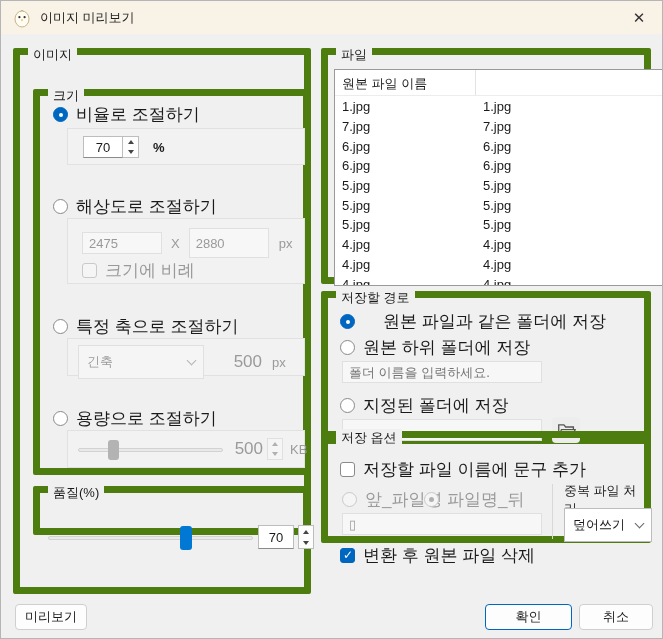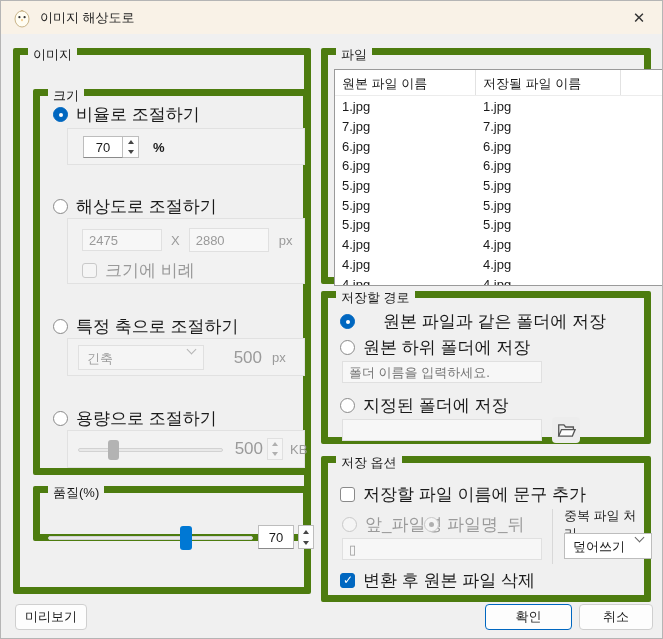--- a/index.html
+++ b/index.html
@@ -49,21 +49,21 @@
                  display:flex; flex-direction:column; }
   .spin-arrows.gap { border-left:1px solid #bdbdbd; margin-left:4px; }
   .spin-arrows div { flex:1; display:flex; align-items:center; justify-content:center; }
   .tri-up { width:0; height:0; border-left:3px solid transparent; border-right:3px solid transparent;
             border-bottom:4px solid #444; }
   .tri-dn { width:0; height:0; border-left:3px solid transparent; border-right:3px solid transparent;
             border-top:4px solid #444; }
   .dis .tri-up { border-bottom-color:#b0b0b0; } .dis .tri-dn { border-top-color:#b0b0b0; }
   .spin-arrows.dis { border-color:#e0e0e0; background:#f5f5f5; }
 
-  .dropdown { display:flex; justify-content:space-between; padding:4px 8px;
+  .dropdown { display:flex; align-items:center; justify-content:space-between; padding:16px 8px;
               border:1px solid #bdbdbd; background:#fff; font-size:13px; }
   .dropdown.dis { border-color:#e0e0e0; background:#f5f5f5; color:#9a9a9a; }
   .chev { width:7px; height:7px; border-right:1.4px solid #666; border-bottom:1.4px solid #666;
           transform:rotate(45deg); margin-top:-4px; }
   .dis .chev { border-color:#b5b5b5; }
 
   
   .slider-track { position:absolute; height:4px; background:#e9e9e9; border:1px solid #d2d2d2; border-radius:2px; }
   .slider-thumb { position:absolute; border-radius:3px; }
   .slider-thumb.dis { width:11px; height:20px; background:#b3b3b3; }
@@ -101,21 +101,21 @@
   <div class="titlebar">
     <span class="appicon">
       <svg width="20" height="20" viewBox="0 0 20 20">
         <ellipse cx="10" cy="11" rx="7" ry="8" fill="#fffdf2" stroke="#c9b489" stroke-width="1"></ellipse>
         <circle cx="7.4" cy="9.2" r="1.1" fill="#333"></circle>
         <circle cx="12.6" cy="9.2" r="1.1" fill="#333"></circle>
         <polygon points="9,11.5 11,11.5 10,13.4" fill="#e8a23c"></polygon>
         <path d="M8.5 3.2 Q10 1.2 11.5 3.2" stroke="#c9b489" fill="none"></path>
       </svg>
     </span>
-    <span class="title">이미지 해상도로</span>
+    <span class="title">이미지 미리보기</span>
     <button class="close">✕</button>
   </div>
 
   <div class="group" style="left:12px; top:47px; width:298px; height:546px;">
     <span class="group-label">이미지</span>
 
     <div class="group" style="left:13px; top:34px; width:277px; height:386px;">
       <span class="group-label">크기</span>
 
       <div class="ctl-row" style="left:13px; top:7px;">
@@ -138,21 +138,21 @@
       </div>
 
       <div class="ctl-row" style="left:13px; top:99px;">
         <span class="radio"></span>
         <span class="lbl">해상도로 조절하기</span>
       </div>
       <div class="panel" style="left:27px; top:122px; width:238px; height:66px;">
         <div class="ctl-row" style="left:14px; top:9px; gap:0;">
           <span class="field dis" style="width:80px; height:22px; justify-content:flex-start; padding-left:6px;">2475</span>
           <span class="unit dis" style="margin:0 9px;">X</span>
-          <span class="field dis" style="width:80px; height:24px; justify-content:flex-start; padding-left:6px;">2880</span>
+          <span class="field dis" style="width:80px; height:30px; justify-content:flex-start; padding-left:6px;">2880</span>
           <span class="unit dis" style="margin-left:10px;">px</span>
         </div>
         <div class="ctl-row" style="left:14px; top:40px;">
           <span class="checkbox disabled"></span>
           <span class="lbl dis">크기에 비례</span>
         </div>
       </div>
 
       <div class="ctl-row" style="left:13px; top:219px;">
         <span class="radio"></span>
@@ -184,21 +184,21 @@
               </div>
             <div>
                 <span class="tri-dn"></span>
               </div>
           </span>
           <span class="unit dis" style="margin-left:7px;">KB</span>
         </div>
       </div>
     </div>
 
-    <div class="group" style="left:13px; top:431px; width:277px; height:55px;">
+    <div class="group" style="left:13px; top:431px; width:277px; height:49px;">
       <span class="group-label">품질(%)</span>
       <span class="slider-track" style="left:8px; top:43px; width:205px;"></span>
       <span class="slider-thumb blue" style="left:140px; top:33px;"></span>
       <div class="ctl-row" style="left:218px; top:32px; gap:0;">
         <span class="field" style="width:36px; height:24px;">70</span>
         <span class="spin-arrows gap" style="height:24px;">
           <div>
               <span class="tri-up"></span>
             </div>
           <div>
@@ -207,21 +207,20 @@
         </span>
       </div>
     </div>
   </div>
 
   <div class="group" style="left:320px; top:47px; width:330px; height:236px;">
     <span class="group-label">파일</span>
     <div class="file-table">
       <div class="ft-header">
         <span class="hc hc1">원본 파일 이름</span>
-        <span class="hc hc2">저장될 파일 이름</span>
       </div>
       <div class="ft-rows">
 
           <div class="ft-row">
             <span class="c1">1.jpg</span>
             <span class="c2">1.jpg</span>
           </div>
 
           <div class="ft-row">
             <span class="c1">7.jpg</span>
@@ -290,21 +289,21 @@
     </div>
     <input class="txt" type="text" disabled="" style="position: absolute; left: 14px; top: 121px; width: 200px; height: 22px;">
     <button class="folder-btn" style="left:224px; top:119px;">
       <svg width="19" height="16" viewBox="0 0 22 18">
         <path d="M2 16 V3 h6 l2 2.5 h9 v3" fill="none" stroke="#555" stroke-width="1.5"></path>
         <path d="M2 16 L5.2 8.5 H21 L17.8 16 Z" fill="#fdfdfd" stroke="#555" stroke-width="1.5"></path>
       </svg>
     </button>
   </div>
 
-  <div class="group" style="left:320px; top:455px; width:330px; height:146px;">
+  <div class="group" style="left:320px; top:430px; width:330px; height:112px;">
     <span class="group-label">저장 옵션</span>
 
     <div class="ctl-row" style="left:12px; top:20px;">
       <span class="checkbox"></span>
       <span class="lbl">저장할 파일 이름에 문구 추가</span>
     </div>
 
     <div class="ctl-row" style="left:14px; top:50px;">
       <span class="radio disabled"></span>
       <span class="lbl dis">앞_파일명</span>

